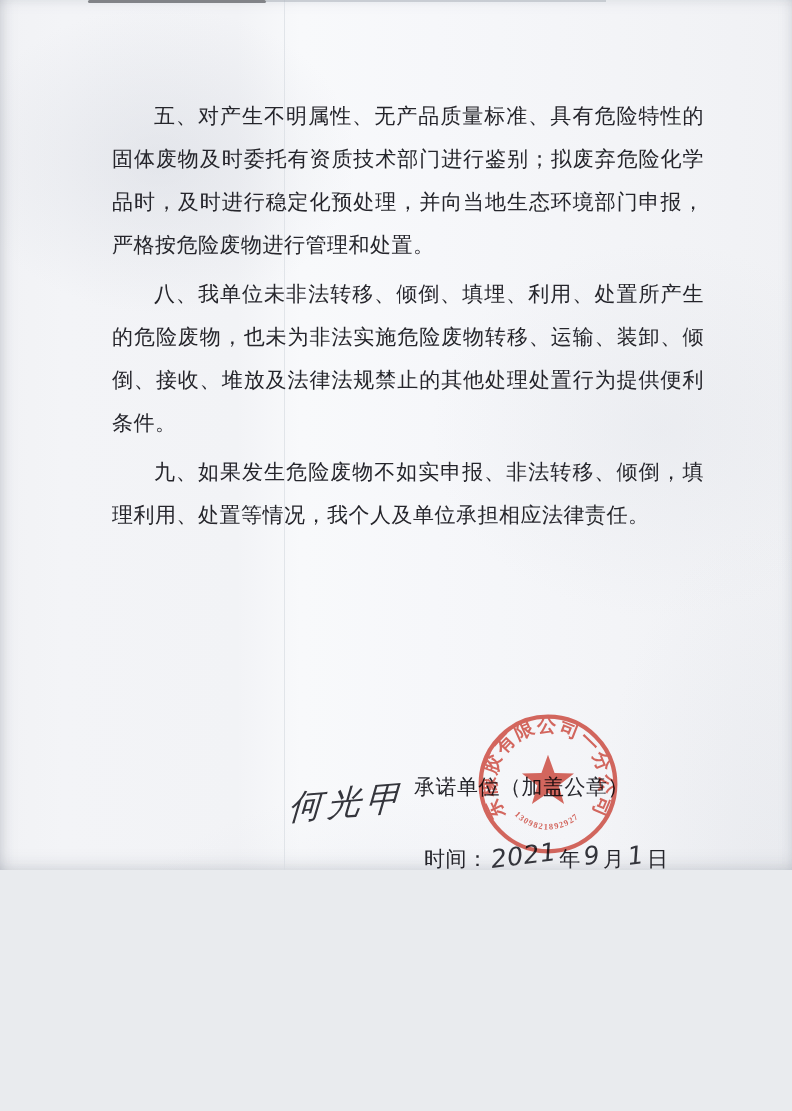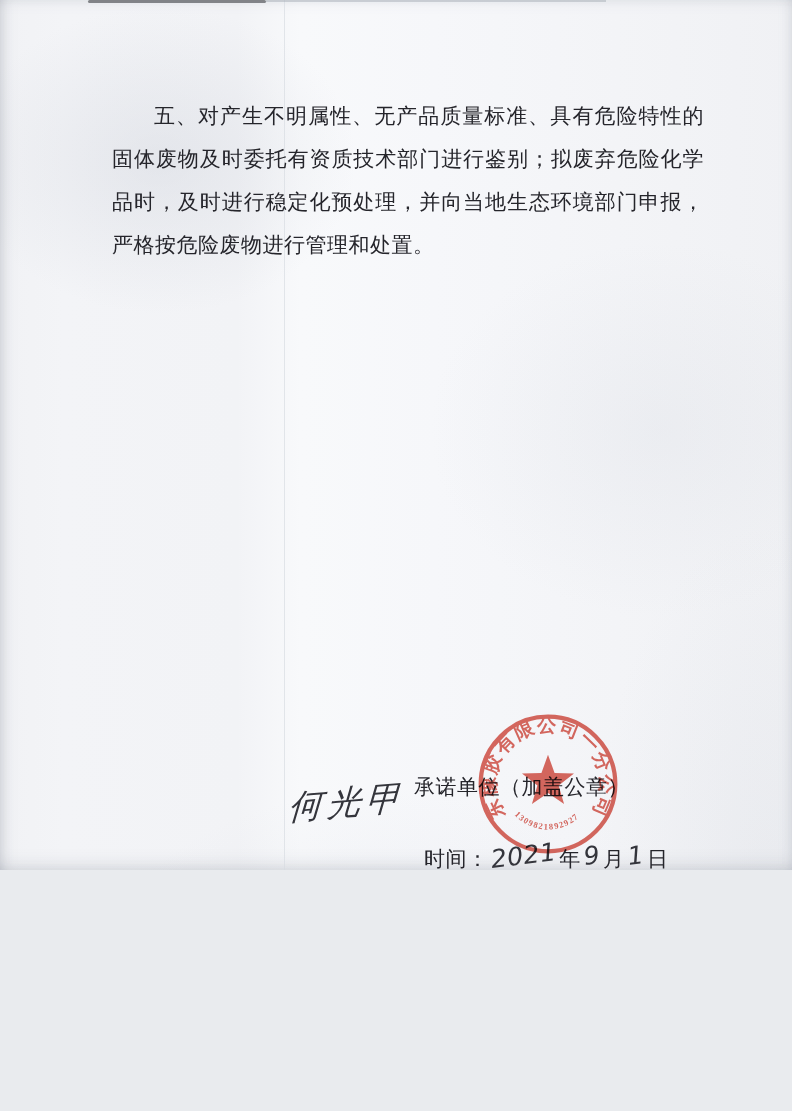--- a/index.html
+++ b/index.html
@@ -54,20 +54,22 @@
 
 <div class="page">
 
   <div class="band-line"></div>
   <div class="top-edge-dark"></div>
   <div class="top-edge-faint"></div>
   <div class="bottom-line"></div>
 
   <div class="content">
     <p>五、对产生不明属性、无产品质量标准、具有危险特性的固体废物及时委托有资质技术部门进行鉴别；拟废弃危险化学品时，及时进行稳定化预处理，并向当地生态环境部门申报，严格按危险废物进行管理和处置。</p>
+    <p>八、我单位未非法转移、倾倒、填埋、利用、处置所产生的危险废物，也未为非法实施危险废物转移、运输、装卸、倾倒、接收、堆放及法律法规禁止的其他处理处置行为提供便利条件。</p>
+    <p>九、如果发生危险废物不如实申报、非法转移、倾倒，填理利用、处置等情况，我个人及单位承担相应法律责任。</p>
   </div>
 
 
   <div class="hand hand-sig">何光甲</div>
 
   <div class="sig-label unit-label">承诺单位（加盖公章）</div>
 
   <div class="sig-label time-line">
     <span>时间：</span><span class="hand hand-num">2021</span><span class="form-unit">年</span><span class="hand hand-num">9</span><span class="form-unit">月</span><span class="hand hand-num">1</span><span class="form-unit">日</span>
   </div>

